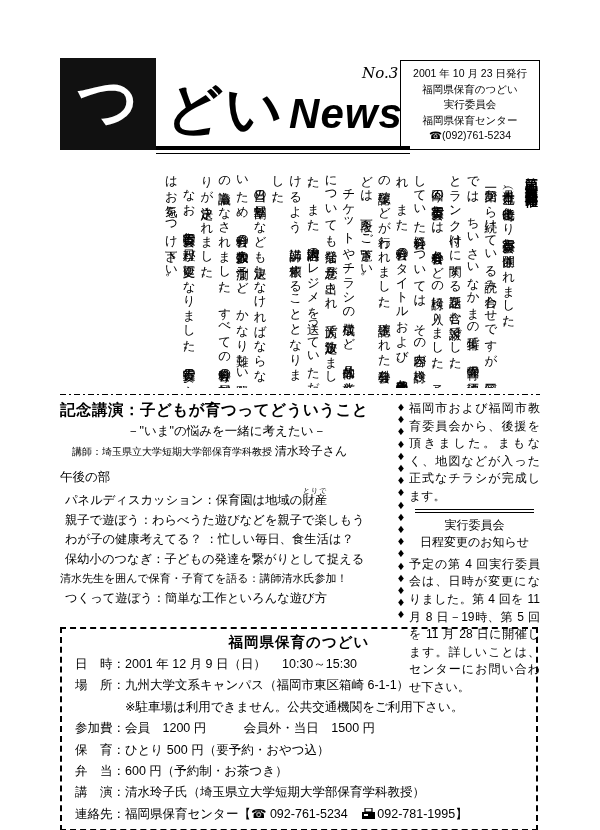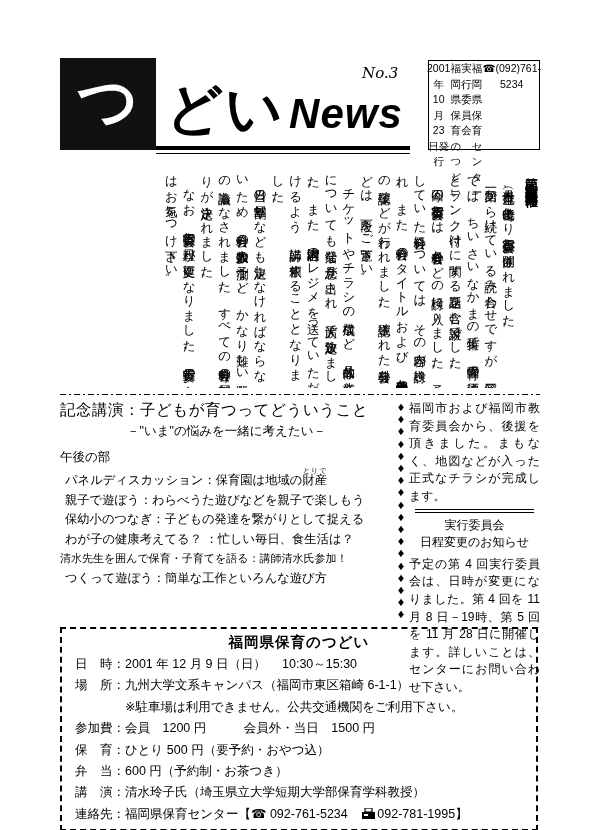--- a/index.html
+++ b/index.html
@@ -19,22 +19,22 @@
     font-size:60px; font-weight:bold; padding-bottom:6px;
   }
   .logo-line { position:absolute; left:106px; bottom:6px; white-space:nowrap; }
   .logo-script { font-size:56px; font-weight:bold; letter-spacing:2px; }
   .logo-news  { font-size:42px; font-weight:bold; font-style:italic; letter-spacing:1px; }
   .issue-no {
     position:absolute; left:302px; top:6px;
     font-family:"DejaVu Serif","Liberation Serif",serif; font-style:italic; font-size:15px;
   }
   .pub-box {
-    position:absolute; right:0; top:2px; width:112px; height:90px;
-    border:1px solid #000; display:flex; justify-content:center;
+    position:absolute; right:0; top:2px; width:140px; height:90px;
+    border:1px solid #000; display:flex; flex-direction:column; justify-content:center;
     text-align:center; font-size:10.5px; line-height:15.5px;
   }
   .masthead-rule {
     position:absolute; left:96px; right:130px; bottom:0; height:8px;
     border-top:4px solid #000; border-bottom:1px solid #000;
   }
 
   
   .lead-article {
     margin-top:13px; height:221px; width:480px;
@@ -47,21 +47,21 @@
 
   .dashdot {
     height:2px; margin-top:6px;
     background:repeating-linear-gradient(90deg,#000 0 6px,transparent 6px 9px,#000 9px 11px,transparent 11px 14px);
     background-size:14px 1px; background-repeat:repeat-x; background-position:0 0;
   }
 
   
   .middle { display:flex; margin-top:4px; height:222px; }
   .mid-left { flex:0 0 333px; }
-  .lecture-title { font-size:15.5px; font-weight:normal; letter-spacing:0.5px; white-space:nowrap; }
+  .lecture-title { font-size:15.5px; font-weight:bold; letter-spacing:0.5px; white-space:nowrap; }
   .lecture-subtitle { text-align:center; font-size:12.5px; margin-top:2px; }
   .lecturer { font-size:10px; margin:3px 0 0 12px; white-space:nowrap; }
   .lecturer .name { font-size:12px; }
   .session-label { font-size:12.5px; margin-top:9px; }
   .agenda { list-style:none; margin-top:1px; }
   .agenda li { font-size:12.3px; line-height:19.5px; padding-left:5px; white-space:nowrap; }
   .agenda li.tight { font-size:11px; padding-left:0; }
   ruby rt { font-size:7px; }
 
   .diamond-separator {
@@ -119,28 +119,31 @@
     <p>当日の部屋割りなども決定しなければならないため、分科会の参加人数の予測など、かなり難しい分野の論議もなされました。すべての分科会等の部屋割りが決定されました。</p>
     <p>なお、実行委員会の日程が変更になりました。実行委員の方はお気をつけ下さい。</p>
   </section>
 
   <div class="dashdot"></div>
 
   <section class="middle">
     <div class="mid-left">
       <h3 class="lecture-title">記念講演：子どもが育つってどういうこと</h3>
       <div class="lecture-subtitle">－"いま"の悩みを一緒に考えたい－</div>
+      <div class="lecturer">
+        <span>講師：埼玉県立大学短期大学部保育学科教授 </span><span class="name">清水玲子さん</span>
+      </div>
       <div class="session-label">午後の部</div>
       <ul class="agenda">
         <li>
           <span>パネルディスカッション：保育園は地域の</span><ruby><span>財産</span><rt>とりで</rt></ruby>
         </li>
         <li>親子で遊ぼう：わらべうた遊びなどを親子で楽しもう</li>
+        <li>わが子の健康考えてる？ ：忙しい毎日、食生活は？</li>
         <li>保幼小のつなぎ：子どもの発達を繋がりとして捉える</li>
-        <li>わが子の健康考えてる？ ：忙しい毎日、食生活は？</li>
         <li class="tight">清水先生を囲んで保育・子育てを語る：講師清水氏参加！</li>
         <li>つくって遊ぼう：簡単な工作といろんな遊び方</li>
       </ul>
     </div>
 
     <div class="diamond-separator">♦
 ♦
 ♦
 ♦
 ♦

